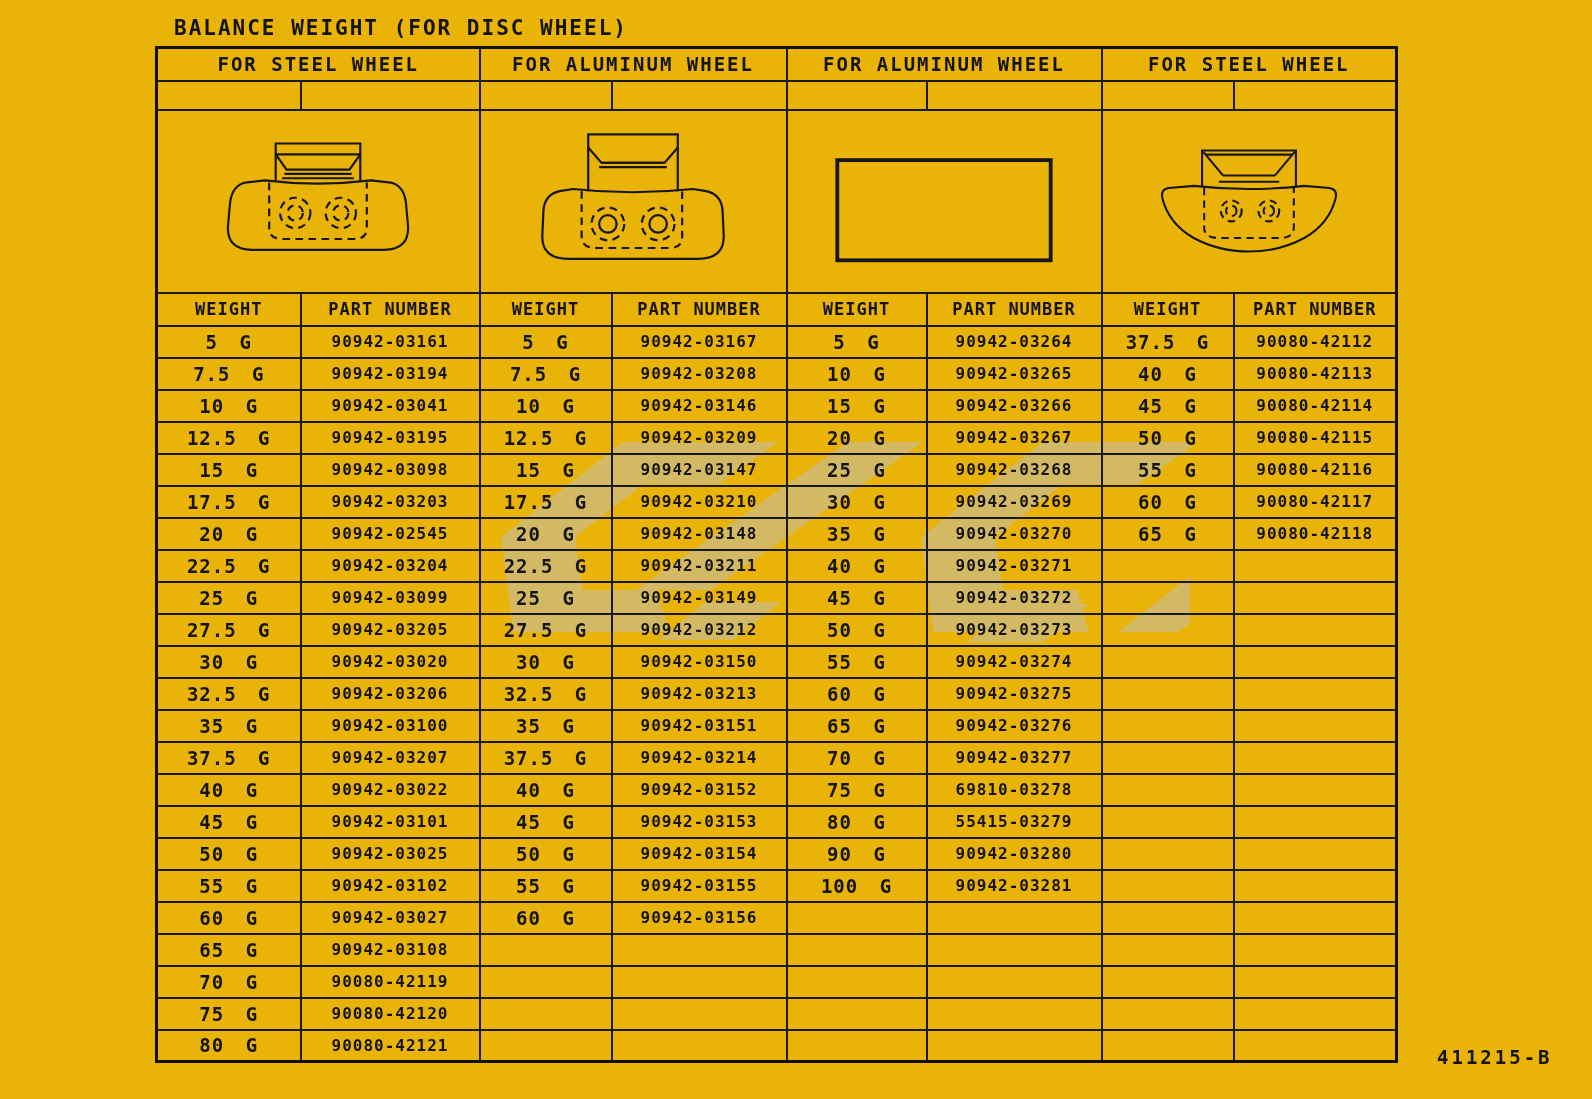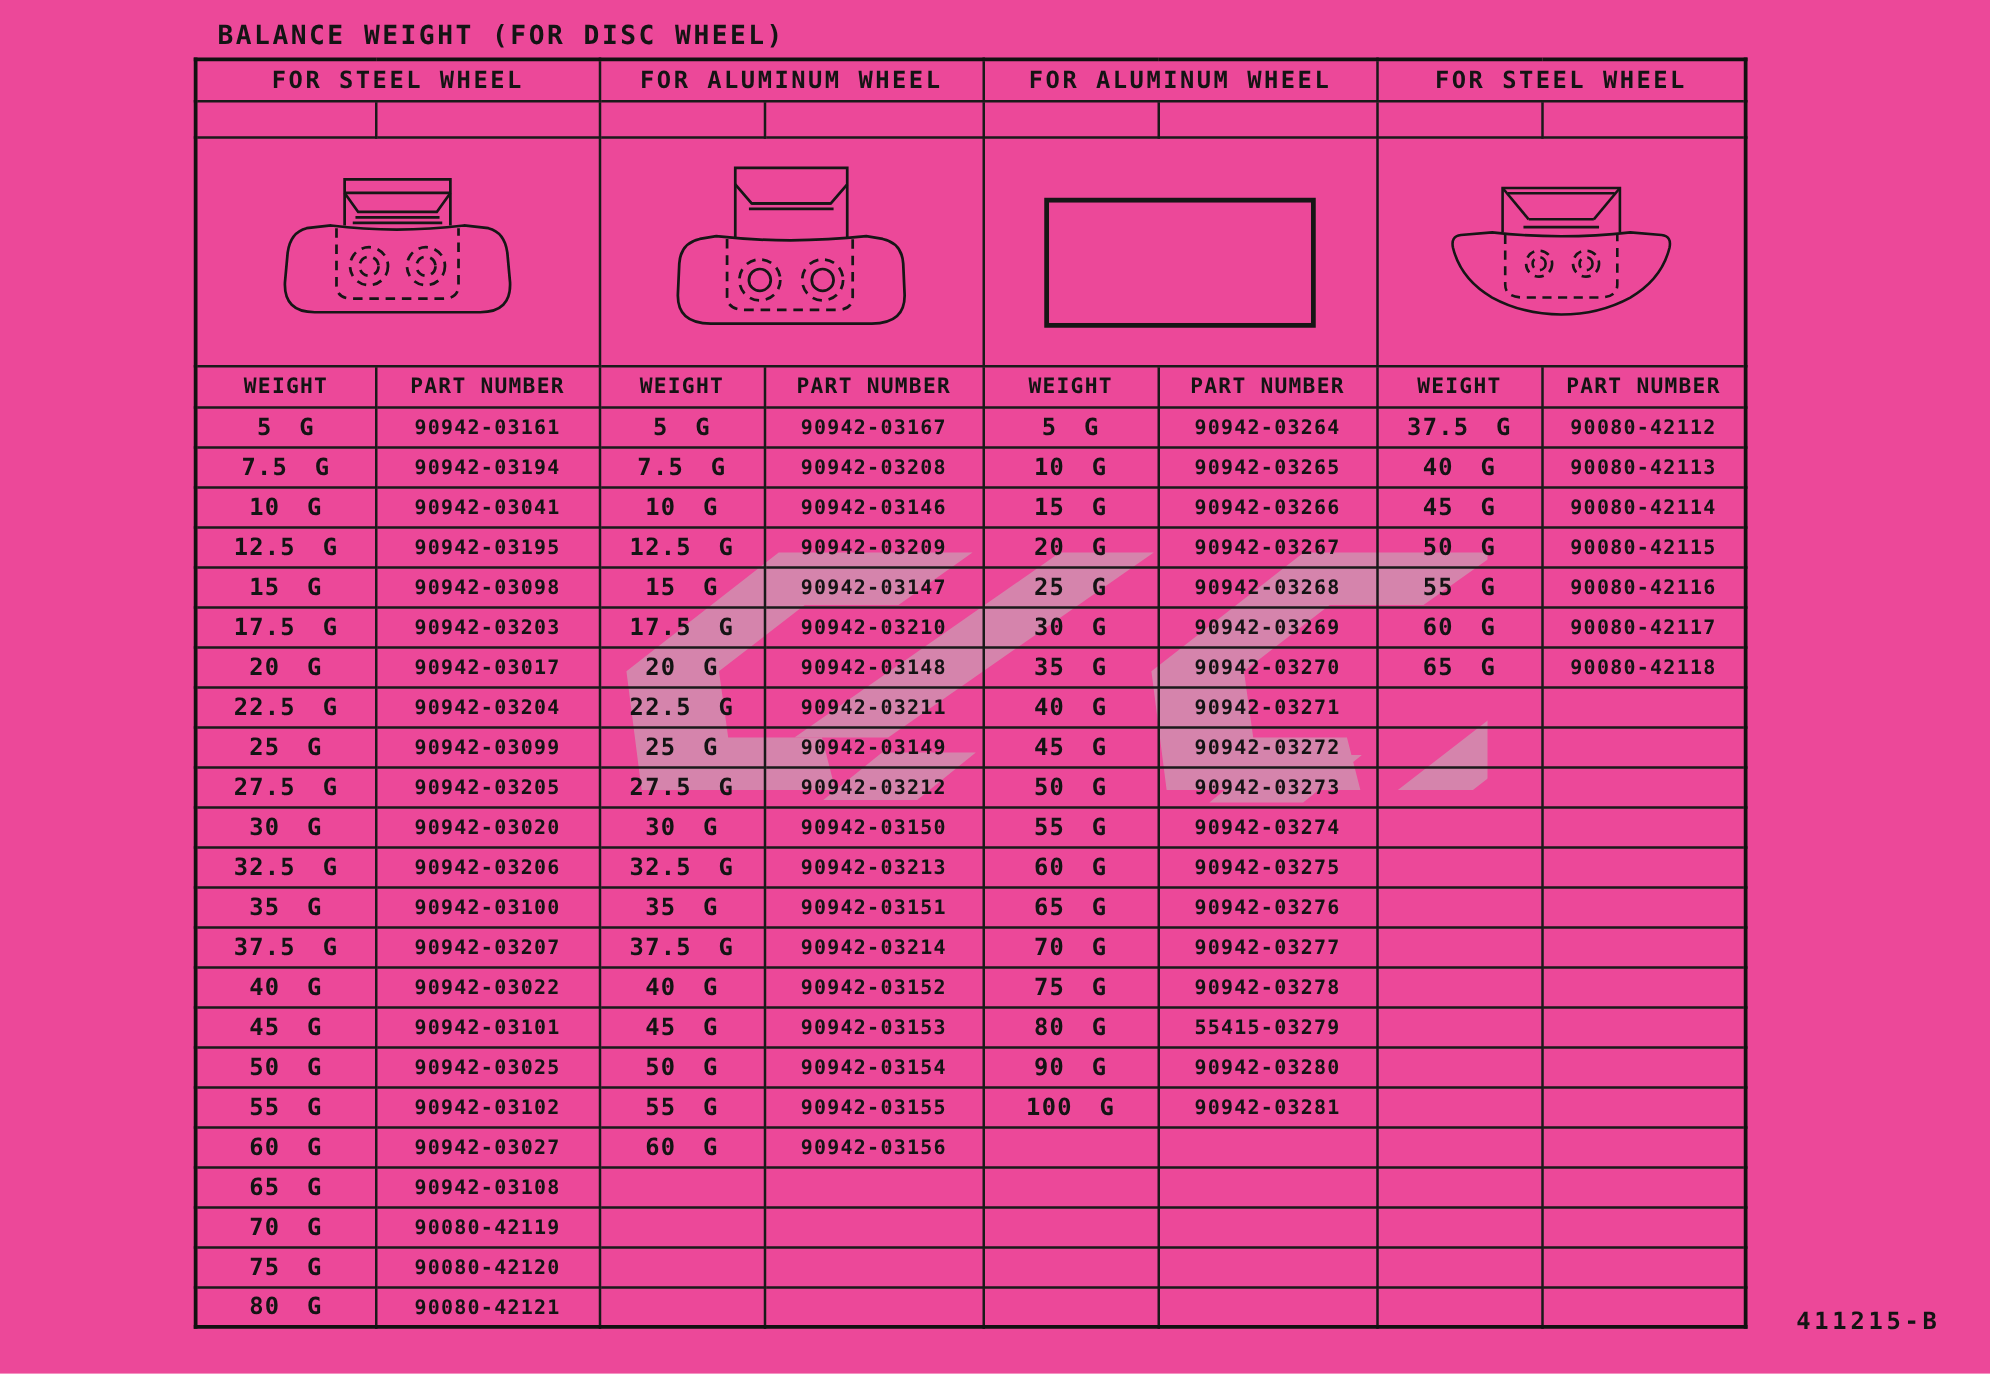--- a/index.html
+++ b/index.html
@@ -1,17 +1,17 @@
 <!DOCTYPE html>
 <html><head>
 <meta charset="utf-8">
 <style>
   html,body{margin:0;padding:0;background:#ffffff;}
   body{width:1592px;height:1099px;font-family:"DejaVu Sans Mono","Liberation Mono",monospace;color:#141414;}
-  .page{position:relative;width:1592px;height:1099px;background:#ec4899;overflow:hidden;}
+  .page{position:relative;width:1592px;height:1099px;background:#eab308;overflow:hidden;}
   .title{position:absolute;left:174px;top:16px;font-size:21px;font-weight:bold;letter-spacing:2px;white-space:pre;}
   .watermark{position:absolute;left:420px;top:438px;z-index:0;opacity:0.5;}
   table.catalog{position:absolute;left:155px;top:46px;width:1240px;border-collapse:collapse;table-layout:fixed;z-index:1;background:transparent;}
   table.catalog td,table.catalog th{border:2px solid #1a1a1a;padding:0;text-align:center;vertical-align:middle;overflow:hidden;background:transparent;}
   table.catalog{border:3px solid #111;}
   tr.group-header-row{height:33px;}
   tr.group-header-row th{font-size:19px;font-weight:bold;letter-spacing:2px;}
   tr.subheader-row{height:29px;}
   tr.diagram-row{height:183px;}
   tr.col-header-row{height:33px;}
@@ -190,21 +190,21 @@
           <td class="part-cell">90942-03203</td>
           <td class="weight-cell">17.5 G</td>
           <td class="part-cell">90942-03210</td>
           <td class="weight-cell">30 G</td>
           <td class="part-cell">90942-03269</td>
           <td class="weight-cell">60 G</td>
           <td class="part-cell">90080-42117</td>
         </tr>
         <tr>
           <td class="weight-cell">20 G</td>
-          <td class="part-cell">90942-03017</td>
+          <td class="part-cell">90942-02545</td>
           <td class="weight-cell">20 G</td>
           <td class="part-cell">90942-03148</td>
           <td class="weight-cell">35 G</td>
           <td class="part-cell">90942-03270</td>
           <td class="weight-cell">65 G</td>
           <td class="part-cell">90080-42118</td>
         </tr>
         <tr>
           <td class="weight-cell">22.5 G</td>
           <td class="part-cell">90942-03204</td>
@@ -274,21 +274,21 @@
           <td class="part-cell">90942-03277</td>
           <td class="weight-cell"></td>
           <td class="part-cell"></td>
         </tr>
         <tr>
           <td class="weight-cell">40 G</td>
           <td class="part-cell">90942-03022</td>
           <td class="weight-cell">40 G</td>
           <td class="part-cell">90942-03152</td>
           <td class="weight-cell">75 G</td>
-          <td class="part-cell">90942-03278</td>
+          <td class="part-cell">69810-03278</td>
           <td class="weight-cell"></td>
           <td class="part-cell"></td>
         </tr>
         <tr>
           <td class="weight-cell">45 G</td>
           <td class="part-cell">90942-03101</td>
           <td class="weight-cell">45 G</td>
           <td class="part-cell">90942-03153</td>
           <td class="weight-cell">80 G</td>
           <td class="part-cell">55415-03279</td>

